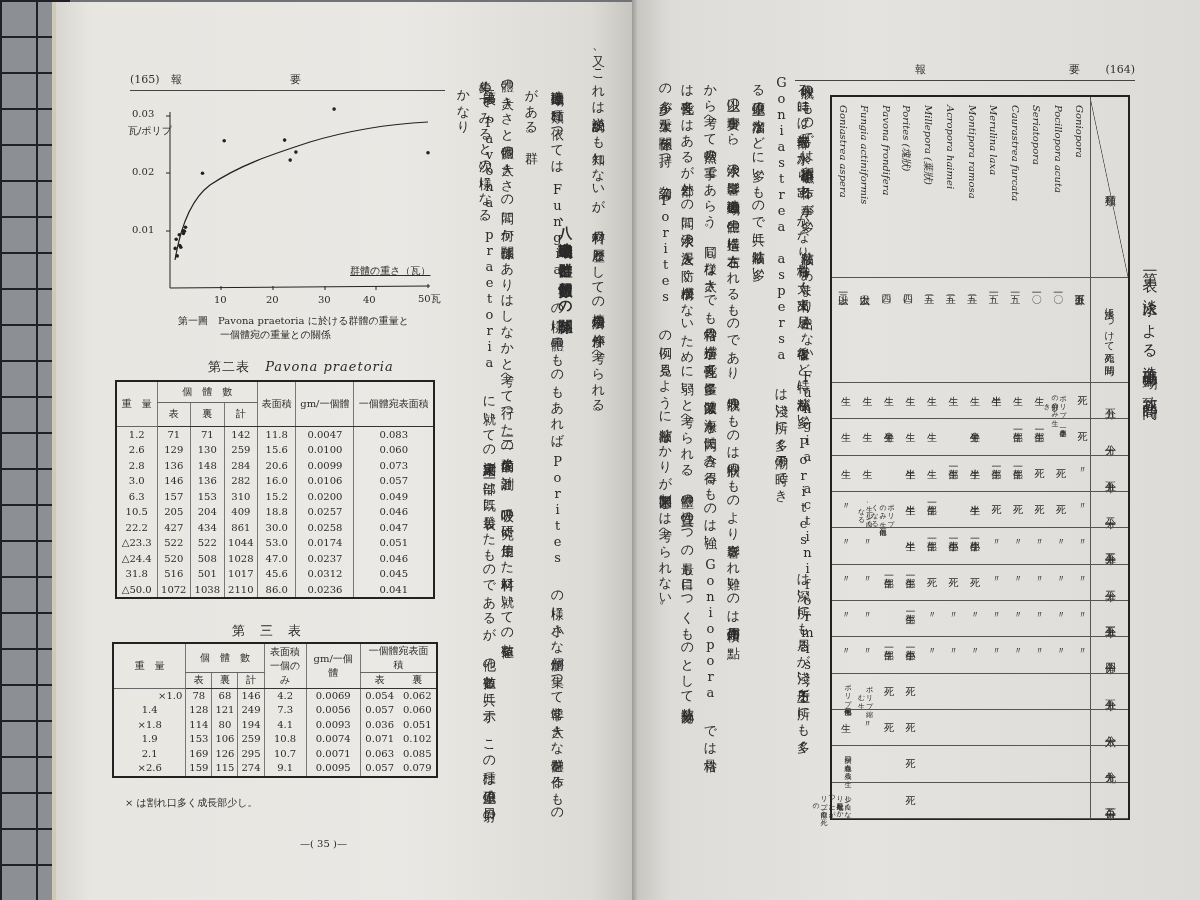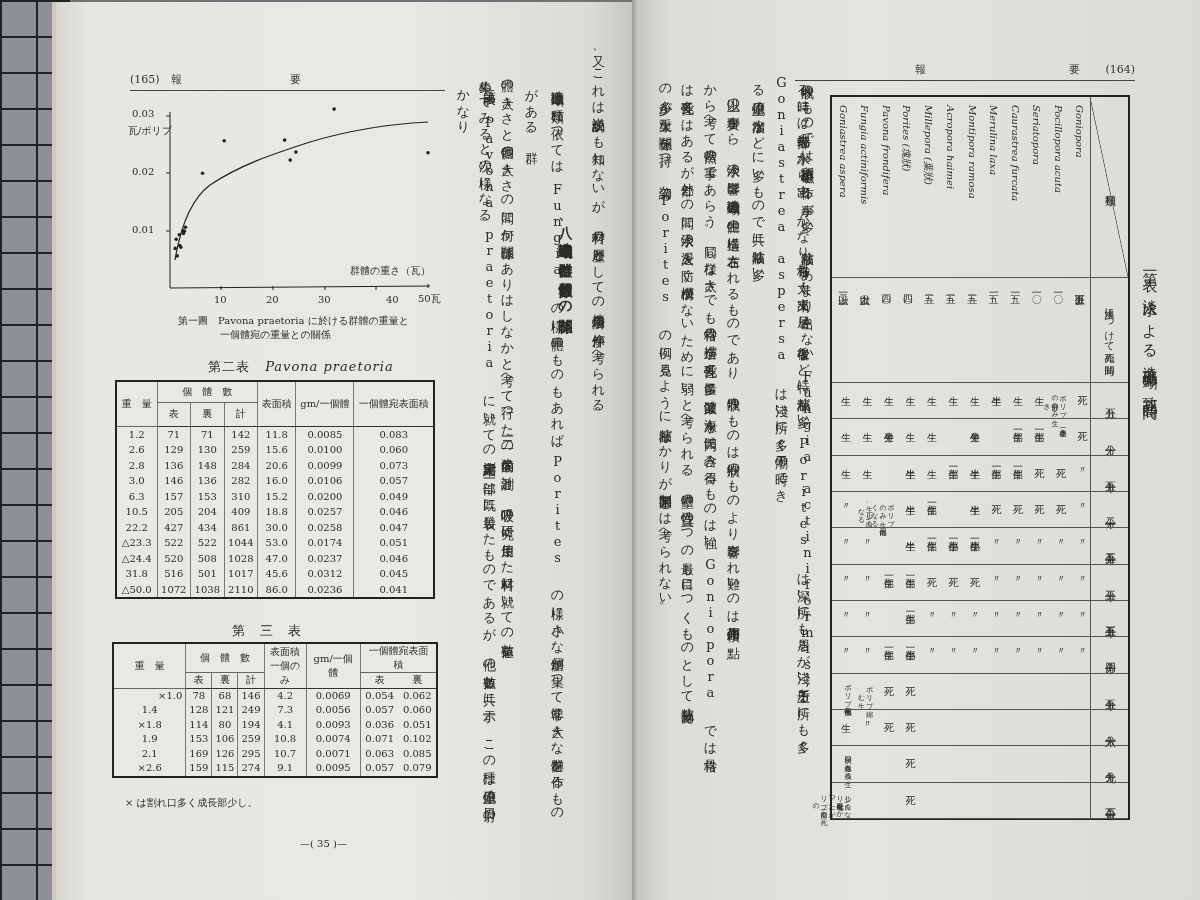--- a/index.html
+++ b/index.html
@@ -139,23 +139,23 @@
         <circle cx="318.0" cy="52.7" r="1.8"></circle>
       </g>
   </svg>
   <span class="cap" style="left:22px; top:8px;">0.03</span>
   <span class="cap" style="left:18px; top:24px; font-size:10px;">瓦/ポリプ</span>
   <span class="cap" style="left:22px; top:66px;">0.02</span>
   <span class="cap" style="left:22px; top:124px;">0.01</span>
   <span class="cap" style="left:104px; top:194px;">10</span>
   <span class="cap" style="left:156px; top:194px;">20</span>
   <span class="cap" style="left:208px; top:194px;">30</span>
-  <span class="cap" style="left:276px; top:194px;">40</span>
+  <span class="cap" style="left:253px; top:194px;">40</span>
   <span class="cap" style="left:308px; top:192px;">50瓦</span>
-  <span class="cap" style="left:240px; top:164px;">群體の重さ（瓦）</span>
+  <span class="cap" style="left:240px; top:164px;text-decoration:underline;">群體の重さ（瓦）</span>
   <span class="cap" style="left:68px; top:214px;">第一圖　Pavona praetoria に於ける群體の重量と</span>
   <span class="cap" style="left:110px; top:228px;">一個體宛の重量との關係</span>
 </div>
 
 <div class="title" style="left:208px; top:358px;">
   <span>第二表</span>
   <i style="margin-left:10px;">Pavona praetoria</i>
 </div>
 <div class="tbl" style="left:115px; top:380px; width:320px;">
   <table style="width:100%;">
@@ -173,21 +173,21 @@
         <th>計</th>
       </tr>
     </thead>
     <tbody id="t2body">
         <tr>
           <td style="border-left: none;">1.2</td>
           <td>71</td>
           <td>71</td>
           <td>142</td>
           <td>11.8</td>
-          <td>0.0085</td>
+          <td>0.0047</td>
           <td>0.083</td>
         </tr>
         <tr>
           <td style="border-left: none;">2.6</td>
           <td>129</td>
           <td>130</td>
           <td>259</td>
           <td>15.6</td>
           <td>0.0100</td>
           <td>0.060</td>

